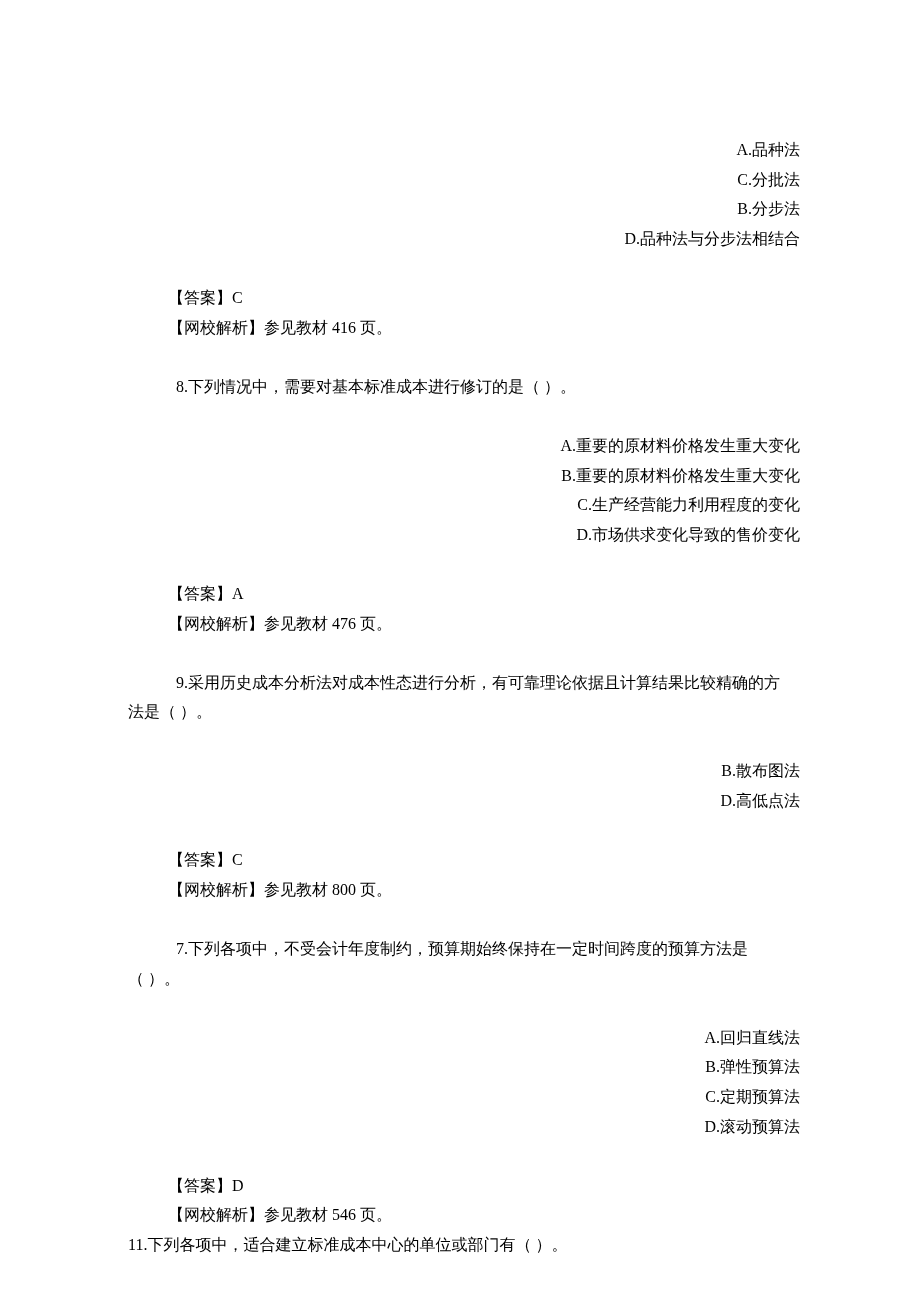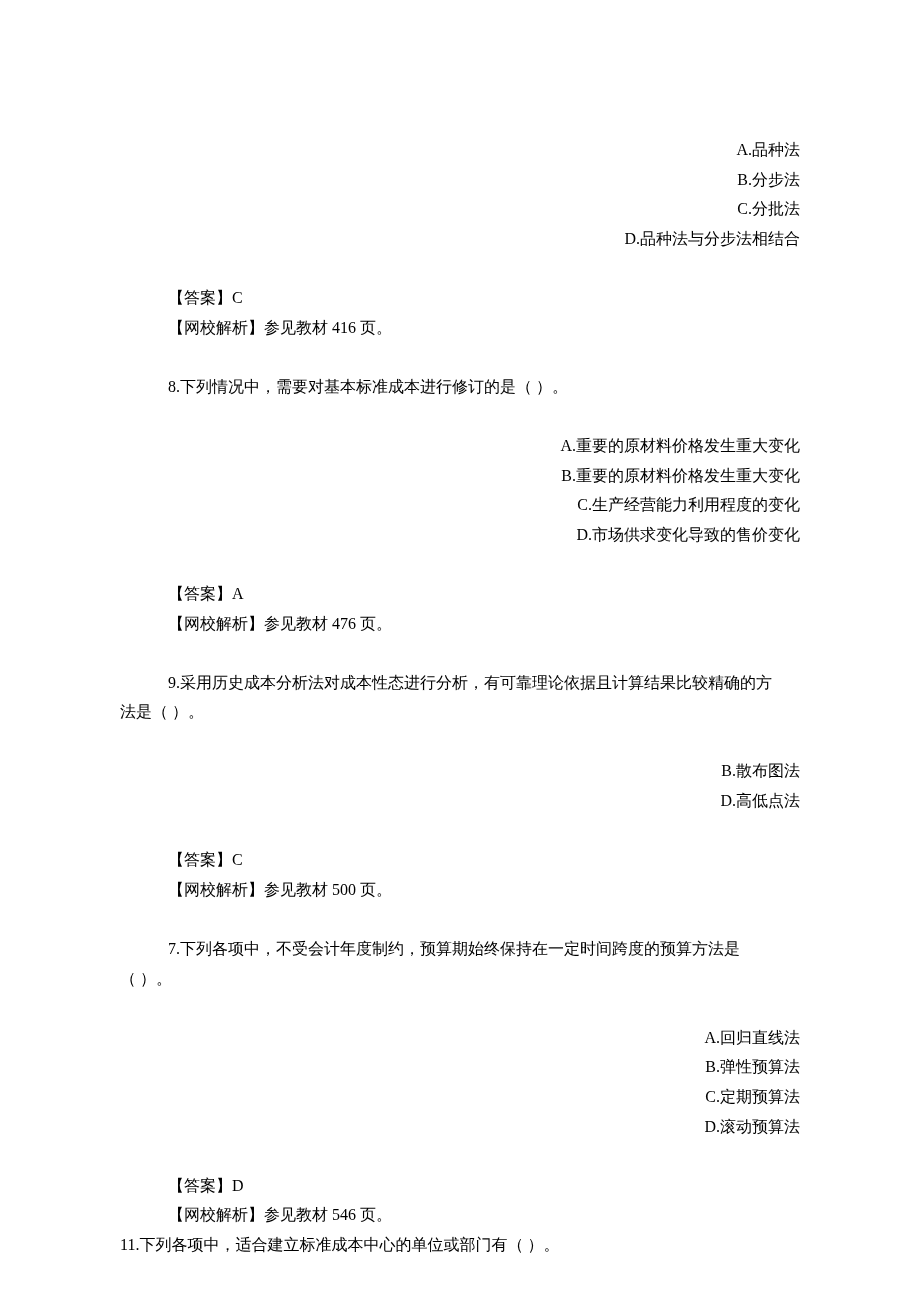--- a/index.html
+++ b/index.html
@@ -18,35 +18,36 @@
     }
     .option {
       padding-left: 48px;
       text-align: right;
     }
     .answer-block {
       padding-left: 48px;
     }
     .question-text {
       padding-left: 48px;
+      margin-left: 8px;
     }
     .question-text.no-indent {
       padding-left: 0;
     }
     .spacer {
       height: 1.85em;
     }
   </style>
 </head>
 <body>
 
 <div>
   <div class="option">A.品种法</div>
+  <div class="option">C.分批法</div>
   <div class="option">B.分步法</div>
-  <div class="option">C.分批法</div>
   <div class="option">D.品种法与分步法相结合</div>
 </div>
 
 <div class="spacer"></div>
 
 <div class="answer-block">
   <div>【答案】C</div>
   <div>【网校解析】参见教材 416 页。</div>
 </div>
 
@@ -81,21 +82,21 @@
 
 <div>
   <div class="option">B.散布图法</div>
   <div class="option">D.高低点法</div>
 </div>
 
 <div class="spacer"></div>
 
 <div class="answer-block">
   <div>【答案】C</div>
-  <div>【网校解析】参见教材 500 页。</div>
+  <div>【网校解析】参见教材 800 页。</div>
 </div>
 
 <div class="spacer"></div>
 
 <div>
   <div class="question-text">7.下列各项中，不受会计年度制约，预算期始终保持在一定时间跨度的预算方法是</div>
   <div class="question-text no-indent">（  ）。</div>
 </div>
 
 <div class="spacer"></div>

